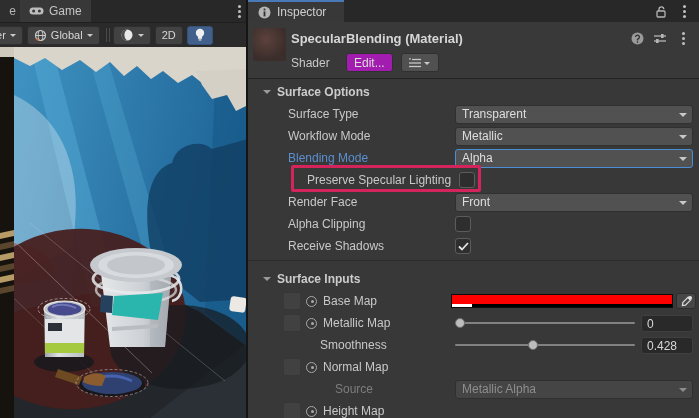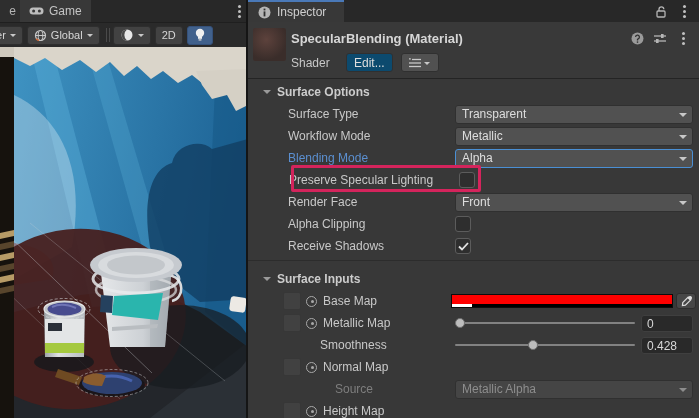--- a/index.html
+++ b/index.html
@@ -31,29 +31,29 @@
   .mat-thumb{width:33px;height:33px;border-radius:2px;background:radial-gradient(circle at 40% 35%,#5d423c,#3a2d2a 70%);flex:none;}
   .mat-col{flex:1;min-width:0;}
   .mat-title-row{display:flex;align-items:center;height:20px;}
   .mat-title{font-size:13px;color:#d6d6d6;font-weight:600;flex:1;white-space:nowrap;overflow:hidden;}
   .mat-title-row .hicons{display:flex;align-items:center;gap:9px;padding-right:4px;}
   .shader-row{display:flex;align-items:center;margin-top:5px;height:19px;gap:8px;}
   .shader-lbl{font-size:12px;color:#c8c8c8;width:47px;flex:none;}
   .dd{height:19px;background:#515151;border:1px solid #303030;border-radius:3px;display:flex;align-items:center;color:#dedede;font-size:12px;padding:0 18px 0 6px;position:relative;white-space:nowrap;overflow:hidden;cursor:pointer;}
   .dd::after{content:'';position:absolute;right:5px;top:7px;border:4px solid transparent;border-top-color:#c8c8c8;}
   .shader-dd{width:252px;flex:none;}
-  .edit-btn{height:19px;background:#0c4a6e;border:1px solid #303030;border-radius:3px;color:#dedede;font-size:12px;padding:0 7px;cursor:pointer;}
+  .edit-btn{height:19px;background:#a21caf;border:1px solid #303030;border-radius:3px;color:#dedede;font-size:12px;padding:0 7px;cursor:pointer;}
   .plist-btn{height:19px;width:38px;background:#515151;border:1px solid #303030;border-radius:3px;display:flex;align-items:center;justify-content:center;gap:3px;cursor:pointer;}
 
   .insp-body{flex:1;position:relative;font-size:12px;color:#c8c8c8;padding-top:2px;}
   .sec-hdr{height:22px;display:flex;align-items:center;gap:6px;padding-left:15px;font-weight:700;color:#cccccc;}
   .fold{width:0;height:0;border:4.5px solid transparent;border-top-color:#9a9a9a;margin-top:4px;}
   .row{height:22px;display:flex;align-items:center;padding-left:40px;position:relative;}
   .row .lbl{white-space:nowrap;}
-  .row.indent1{padding-left:41px;}
+  .row.indent1{padding-left:59px;}
   .row.maprow{padding-left:35px;gap:5px;}
   .row .lbl.blue{font-weight:400;}
   .row .lbl.dim{color:#7e7e7e;}
   .sub-lbl{padding-left:32px;}
   .src-lbl{padding-left:47px;}
   .ctrl-dd{position:absolute;left:207px;right:6px;}
   .ctrl-dd.focused{border-color:#4a8fd4;}
   .ctrl-dd.disabled{background:#454545;color:#8d8d8d;}
   .ctrl-dd.disabled::after{border-top-color:#8d8d8d;}
   .cb{position:absolute;left:207px;width:16px;height:16px;background:#2e2e2e;border:1px solid #5c5c5c;border-radius:3px;display:flex;align-items:center;justify-content:center;cursor:pointer;}

